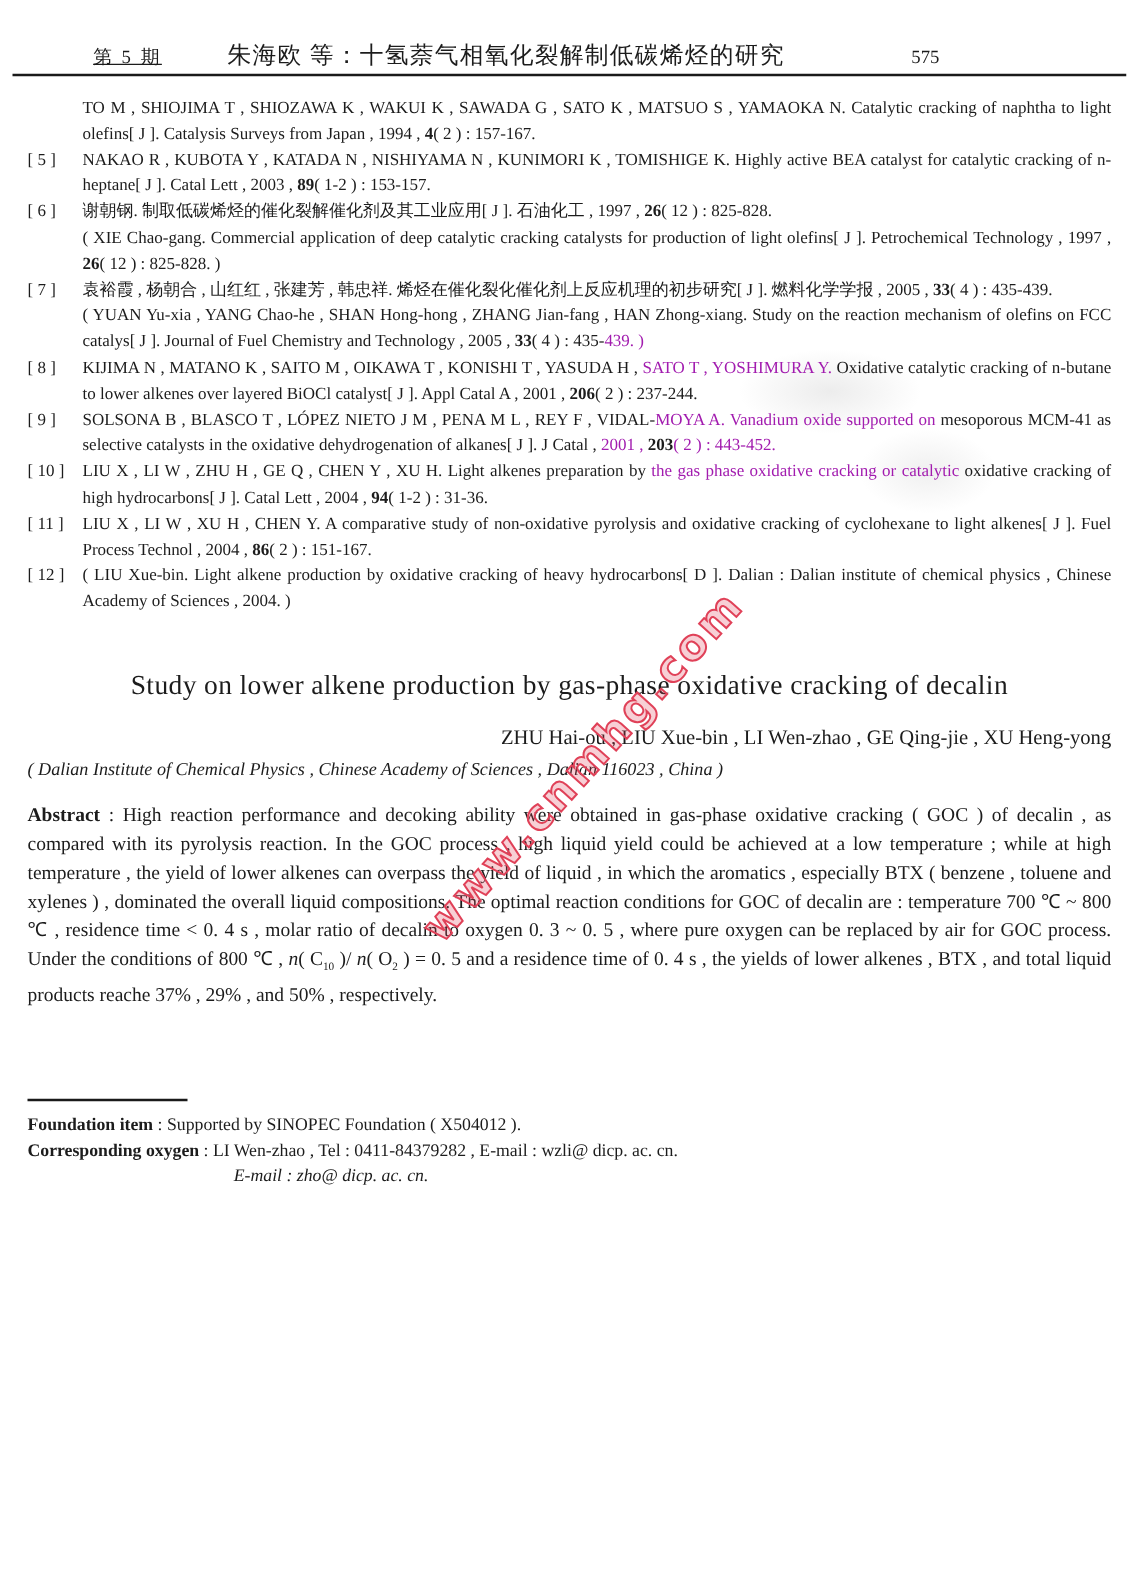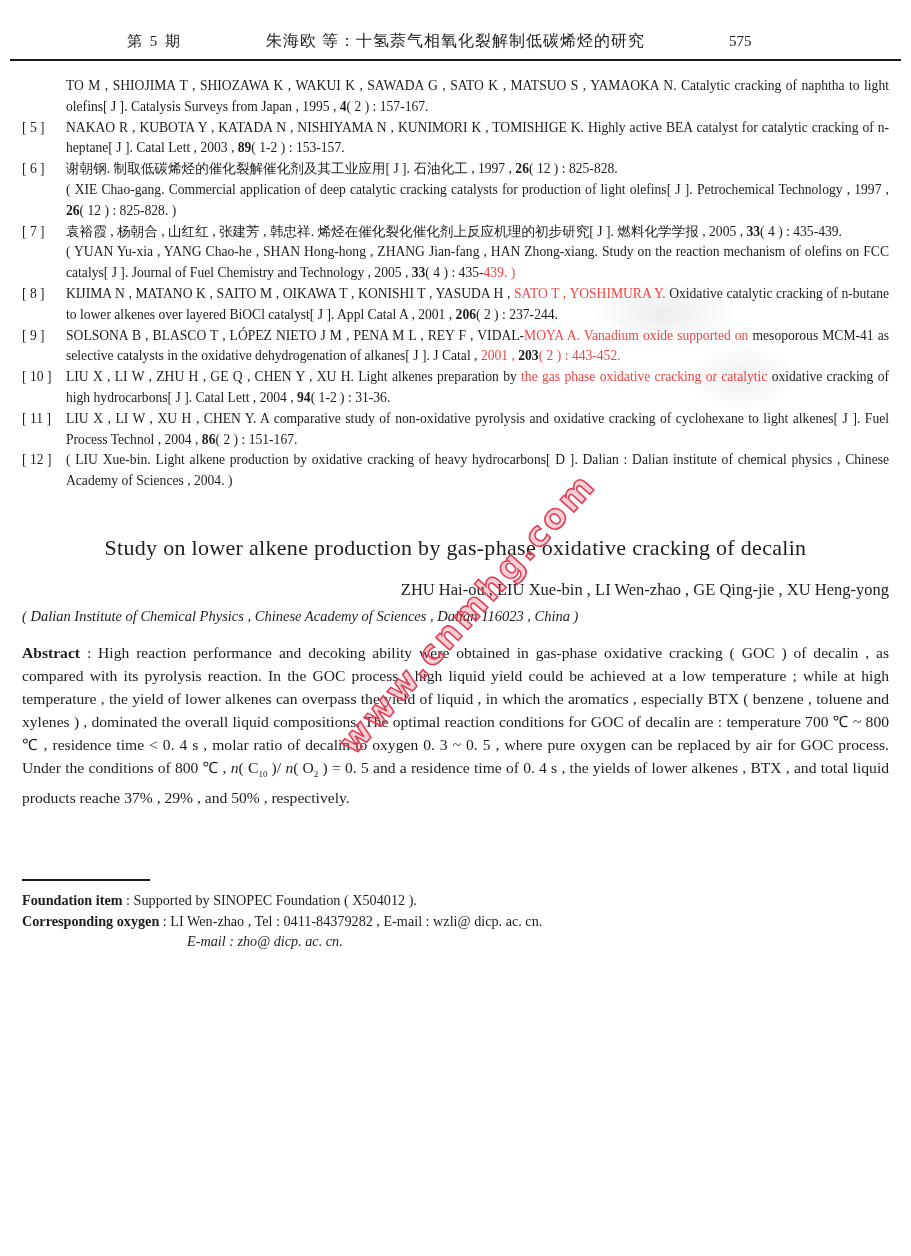--- a/index.html
+++ b/index.html
@@ -10,43 +10,43 @@
     font-family:"Liberation Serif", serif;
     color:#1c1c1c;
     overflow:hidden;
   }
   
   .hdr{
     position:absolute;top:31px;left:22px;right:22px;
     display:flex;align-items:baseline;justify-content:space-between;
     font-size:15px;
   }
-  .hdr-issue{width:160px;text-align:right;letter-spacing:2px;}
-  .hdr-title{flex:1;text-align:center;font-size:16px;letter-spacing:1px;}
+  .hdr-issue{width:160px;text-align:center;letter-spacing:2px;text-decoration:underline;}
+  .hdr-title{flex:1;font-size:19px;letter-spacing:1px;}
   .hdr-page{width:160px;text-align:left;font-size:15px;}
   .hdr-rule{position:absolute;top:59px;left:10px;right:10px;height:2px;background:#1a1a1a;}
   
   .haze{
     position:absolute;left:560px;top:265px;width:260px;height:160px;
     background:
       radial-gradient(closest-side at 40% 30%, rgba(170,170,170,0.22), rgba(170,170,170,0) 70%),
       radial-gradient(closest-side at 70% 70%, rgba(170,170,170,0.18), rgba(170,170,170,0) 70%);
     pointer-events:none;
   }
   
   .refs{
     position:absolute;top:76px;left:22px;width:867px;
     font-size:13.6px;line-height:20.8px;text-align:justify;
   }
   .ref-row{display:flex;}
   .ref-label{flex:0 0 44px;white-space:nowrap;}
   .ref-text{flex:1;min-width:0;}
   .b{font-weight:bold;}
   .i{font-style:italic;}
-  .g{color:#ef4444;}
+  .g{color:#a21caf;}
   sub{font-size:9px;}
   
   .art-title{
     position:absolute;top:535px;left:22px;width:867px;
     text-align:center;font-size:22px;font-weight:normal;letter-spacing:0.3px;
   }
   .art-authors{
     position:absolute;top:580px;left:22px;width:867px;
     text-align:right;font-size:16.5px;
   }
@@ -90,21 +90,21 @@
     <span class="hdr-page">575</span>
   </div>
   <div class="hdr-rule"></div>
 
   <div class="haze"></div>
 
   <div class="refs">
       <div class="ref-row">
         <span class="ref-label"></span>
         <div class="ref-text">
-          <div class="ref-part"><span>TO M , SHIOJIMA T , SHIOZAWA K , WAKUI K , SAWADA G , SATO K , MATSUO S , YAMAOKA N.  Catalytic cracking of naphtha to light olefins[ J ].  Catalysis Surveys from Japan , 1995 , </span><span class="b">4</span><span>( 2 ) : 157-167.</span></div>
+          <div class="ref-part"><span>TO M , SHIOJIMA T , SHIOZAWA K , WAKUI K , SAWADA G , SATO K , MATSUO S , YAMAOKA N.  Catalytic cracking of naphtha to light olefins[ J ].  Catalysis Surveys from Japan , 1994 , </span><span class="b">4</span><span>( 2 ) : 157-167.</span></div>
         </div>
       </div>
       <div class="ref-row">
         <span class="ref-label">[ 5 ]</span>
         <div class="ref-text">
           <div class="ref-part"><span>NAKAO R , KUBOTA Y , KATADA N , NISHIYAMA N , KUNIMORI K , TOMISHIGE K.  Highly active BEA catalyst for catalytic cracking of n-heptane[ J ].  Catal Lett , 2003 , </span><span class="b">89</span><span>( 1-2 ) : 153-157.</span></div>
         </div>
       </div>
       <div class="ref-row">
         <span class="ref-label">[ 6 ]</span>

